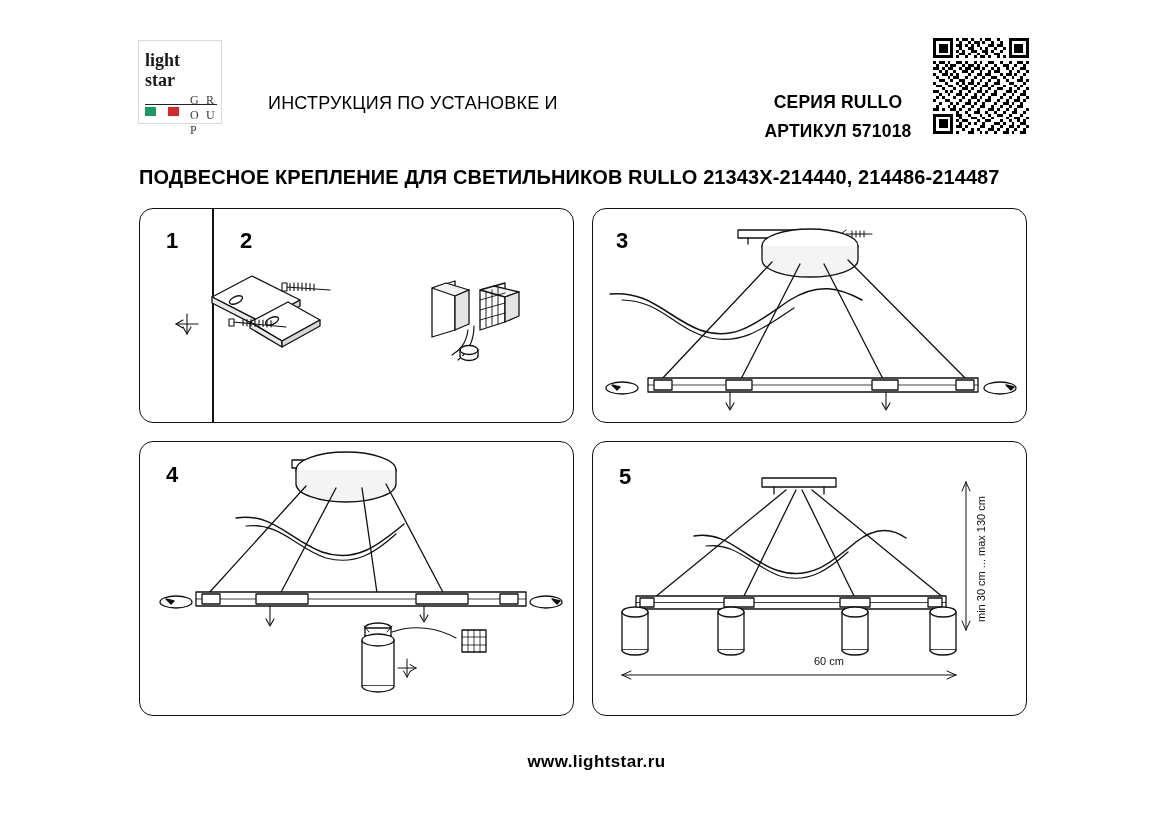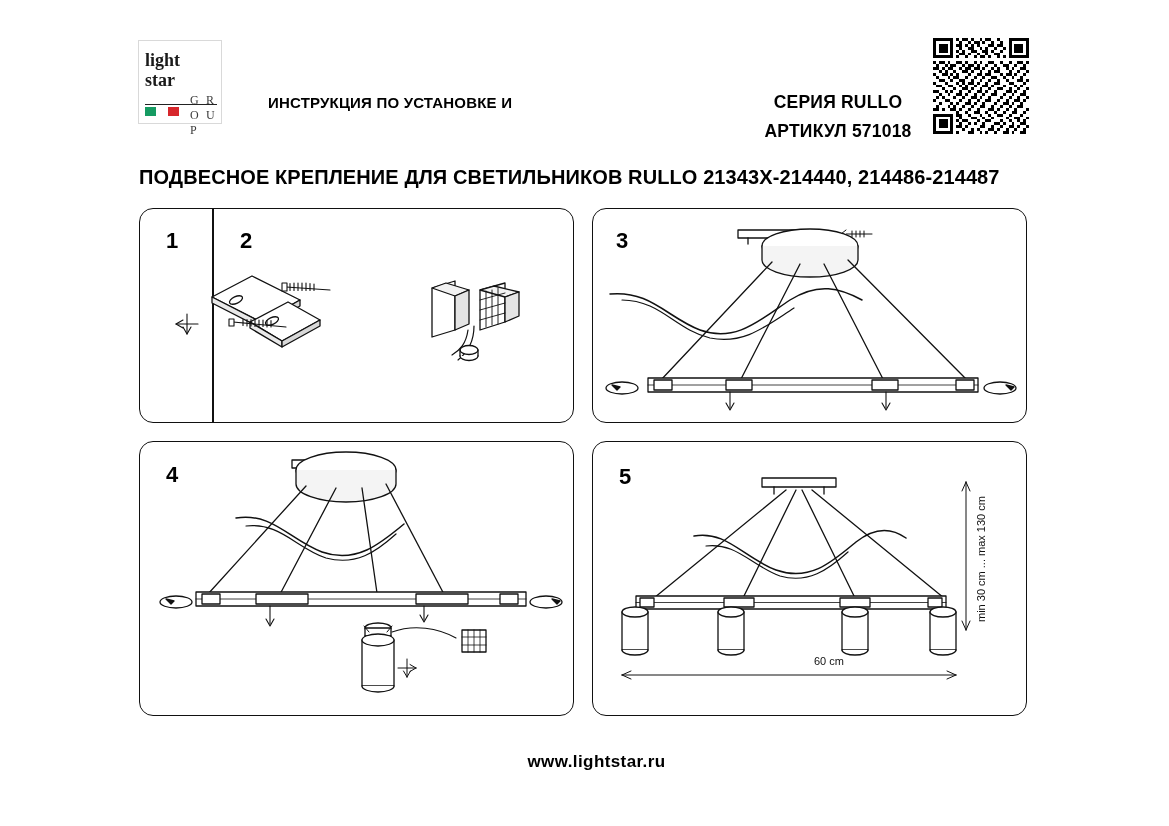--- a/index.html
+++ b/index.html
@@ -89,22 +89,22 @@
     background: #222;
   }
 
   .title-block {
     position: absolute;
     left: 130px;
     top: 50px;
     width: 440px;
   }
   .title-line {
-    font-size: 15px;
-    font-weight: bold;
+    font-size: 18px;
+    font-weight: normal;
     line-height: 30px;
     letter-spacing: 0.2px;
   }
 
   .series-block {
     position: absolute;
     left: 600px;
     top: 50px;
     width: 200px;
     text-align: center;

